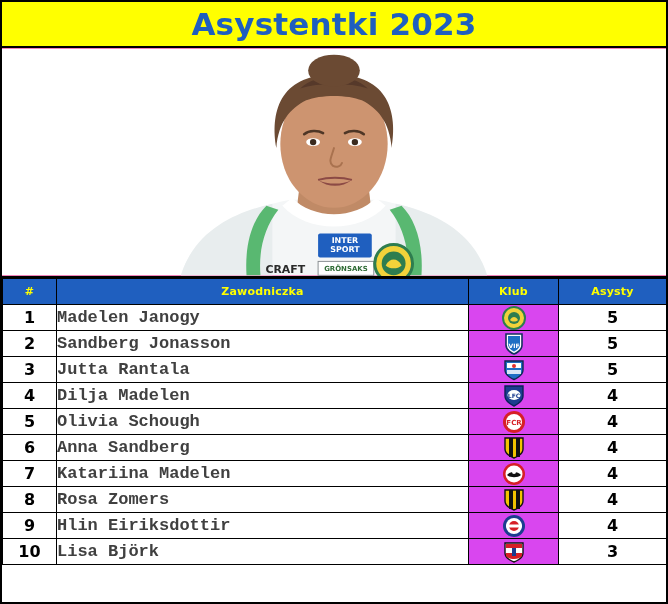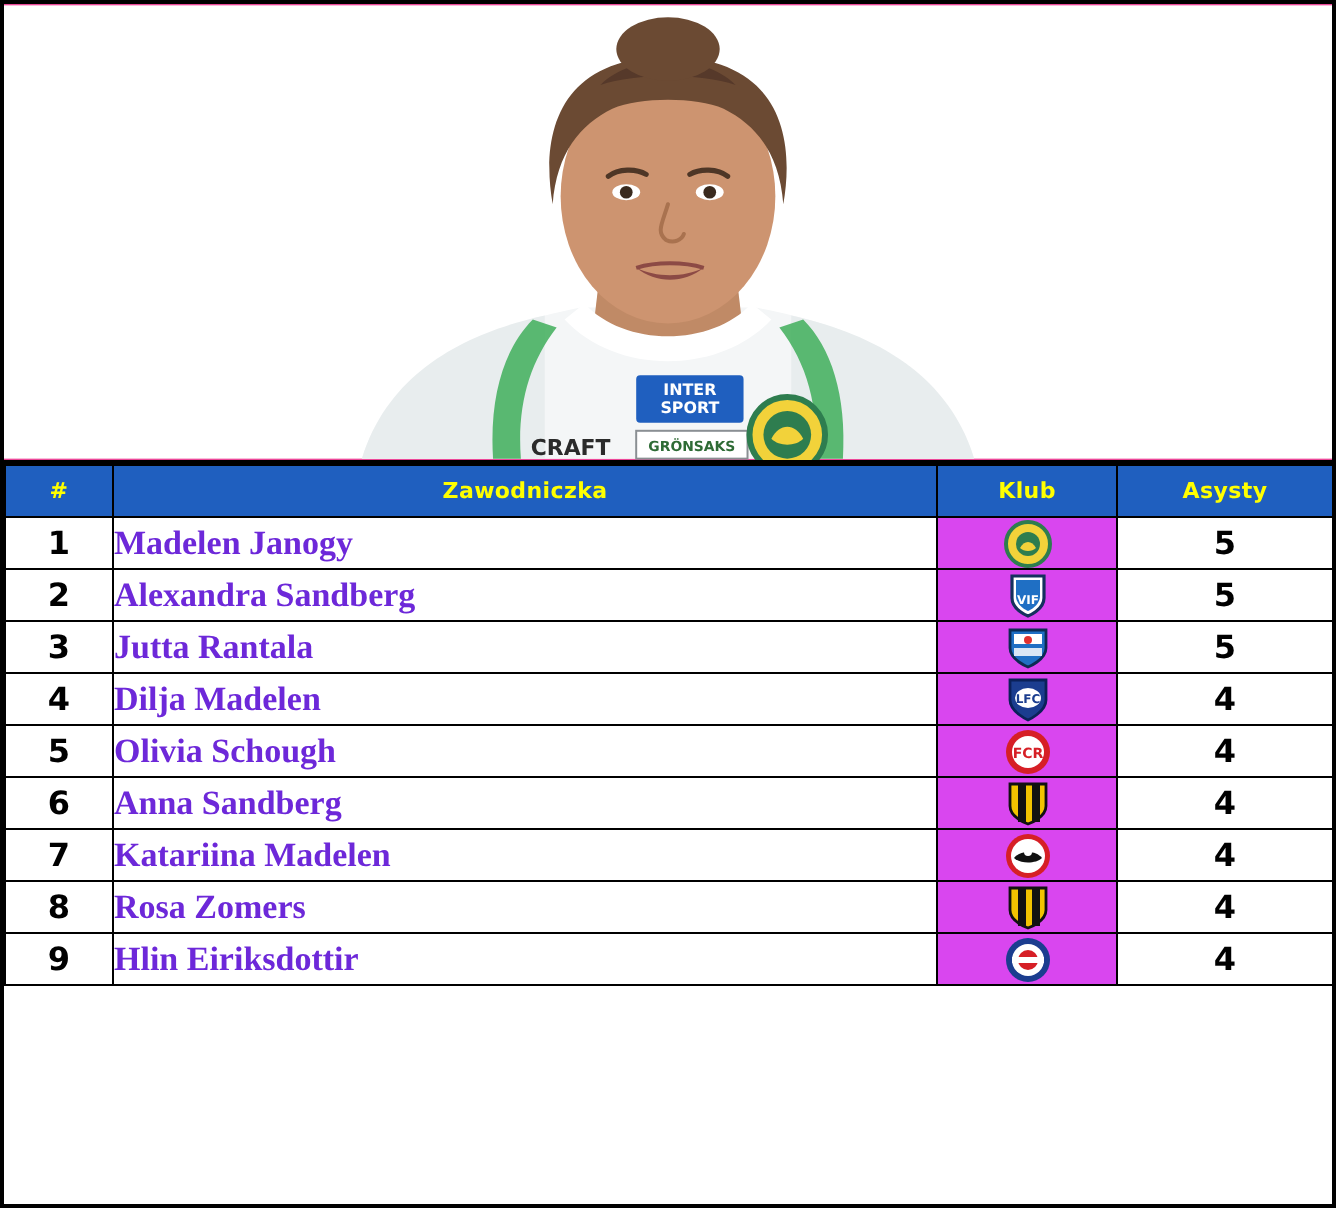--- a/index.html
+++ b/index.html
@@ -81,24 +81,24 @@
   td.rank-cell {
     text-align: center;
     font-family: "DejaVu Sans", sans-serif;
     font-weight: bold;
     font-size: 16px;
     color: #000000;
   }
   td.name-cell {
     text-align: left;
     padding-left: 12px;
-    font-family: Liberation Serif, serif;
+    font-family: Liberation Mono, monospace;
     font-weight: bold;
     font-size: 17px;
-    color: #6d28d9;
+    color: #404040;
     white-space: nowrap;
   }
   td.club-cell {
     text-align: center;
     vertical-align: middle;
     background: #d946ef;
   }
   td.ast-cell {
     text-align: center;
     font-family: "DejaVu Sans", sans-serif;
@@ -110,20 +110,23 @@
     display: inline-block;
     vertical-align: middle;
     line-height: 0;
   }
 </style>
 </head>
 <body>
 
 <div class="page">
 
+  <div class="title-bar">
+    <div class="title-text">Asystentki 2023</div>
+  </div>
 
   <div class="photo-area">
     <div class="portrait">
       <svg width="668" height="228" viewBox="0 0 668 228" aria-hidden="true">
         <rect x="0" y="0" width="668" height="228" fill="#ffffff"></rect>
 
         <path d="M180 228 C196 176 250 160 290 152 L378 152 C420 160 472 176 488 228 Z" fill="#f4f6f7"></path>
         <path d="M180 228 C194 182 236 164 272 156 L272 228 Z" fill="#e8edee"></path>
         <path d="M488 228 C474 182 432 164 396 156 L396 228 Z" fill="#e8edee"></path>
 
@@ -193,21 +196,21 @@
                 <circle cx="12" cy="12" r="6" fill="#2e7d4f"></circle>
                 <path d="M8 14 C10 10 14 10 16 14 C14 16 10 16 8 14 Z" fill="#f2d23a"></path>
               </svg>
           </span>
         </td>
         <td class="ast-cell">5</td>
       </tr>
 
       <tr>
         <td class="rank-cell">2</td>
-        <td class="name-cell">Alexandra Sandberg</td>
+        <td class="name-cell">Sandberg Jonasson</td>
         <td class="club-cell">
           <span class="crest">
             <svg width="24" height="24" viewBox="0 0 24 24">
                 <path d="M4 2 H20 V13 C20 19 12 22 12 22 C12 22 4 19 4 13 Z" fill="#ffffff" stroke="#14305e" stroke-width="1.6"></path>
                 <path d="M6 4 H18 V12 C18 17 12 19.5 12 19.5 C12 19.5 6 17 6 12 Z" fill="#1f6fc4"></path>
                 <text x="12" y="16" font-family="DejaVu Sans, sans-serif" font-size="6" font-weight="bold" fill="#ffffff" text-anchor="middle">VIF</text>
               </svg>
           </span>
         </td>
         <td class="ast-cell">5</td>
@@ -314,16 +317,31 @@
                 <circle cx="12" cy="12" r="11" fill="#1b3d8f"></circle>
                 <circle cx="12" cy="12" r="8" fill="#ffffff"></circle>
                 <circle cx="12" cy="12" r="5" fill="#d61f26"></circle>
                 <rect x="4" y="10.5" width="16" height="3" fill="#ffffff"></rect>
               </svg>
           </span>
         </td>
         <td class="ast-cell">4</td>
       </tr>
 
+      <tr>
+        <td class="rank-cell">10</td>
+        <td class="name-cell">Lisa Björk</td>
+        <td class="club-cell">
+          <span class="crest">
+            <svg width="24" height="24" viewBox="0 0 24 24">
+                <path d="M3 3 H21 V13 C21 19 12 22 12 22 C12 22 3 19 3 13 Z" fill="#ffffff" stroke="#111111" stroke-width="1.4"></path>
+                <path d="M4 4 H20 V8 H4 Z" fill="#d61f26"></path>
+                <path d="M4 16 C7 20 17 20 20 16 L20 13 H4 Z" fill="#d61f26"></path>
+                <rect x="10" y="8" width="4" height="8" fill="#1b3d8f"></rect>
+              </svg>
+          </span>
+        </td>
+        <td class="ast-cell">3</td>
+      </tr>
 
     </tbody>
   </table>
 </div>
 
 </body></html>

